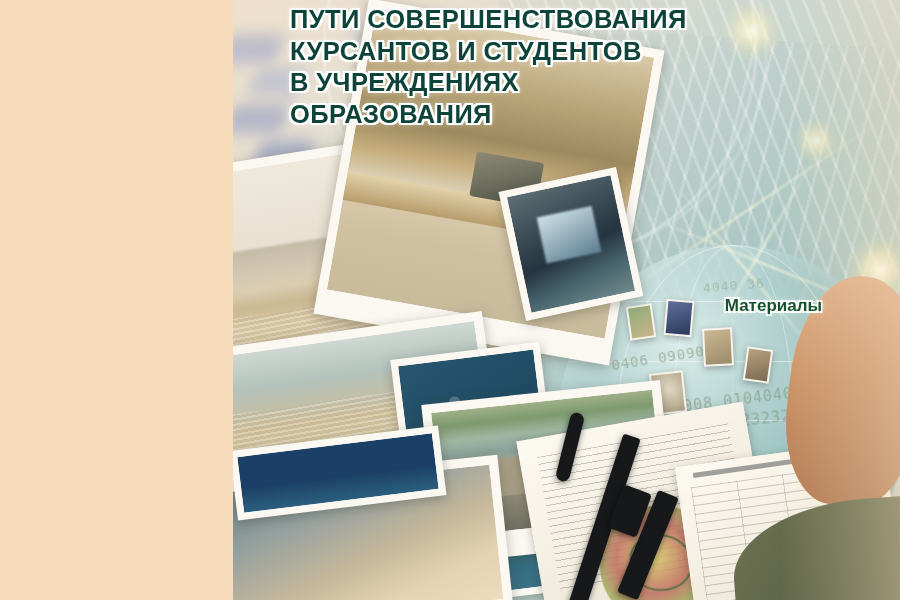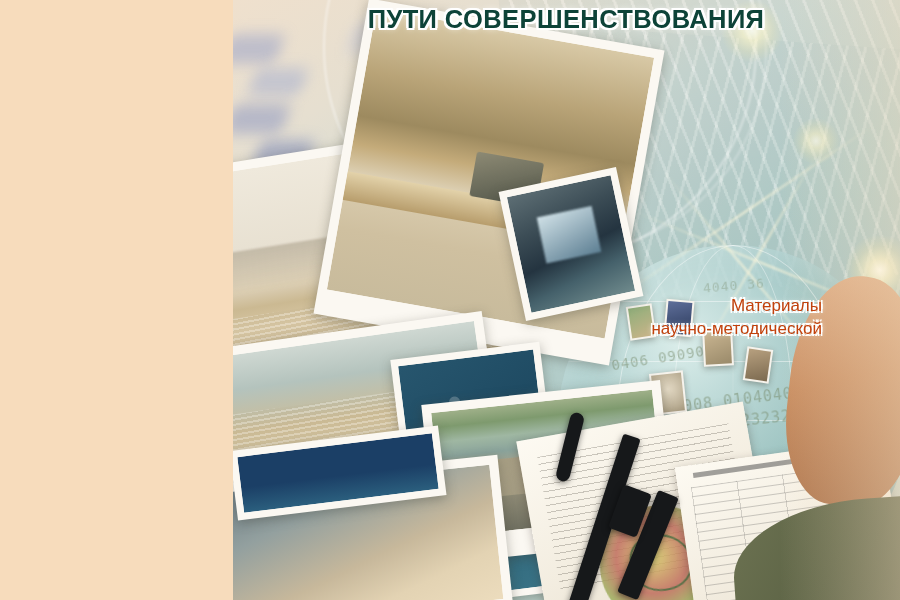--- a/index.html
+++ b/index.html
@@ -89,30 +89,30 @@
   .rifle{position:absolute;background:#16181a;border-radius:3px;box-shadow:0 2px 6px rgba(0,0,0,.5);}
   .shoulder{position:absolute;background:linear-gradient(120deg,#6d7352 0%,#5c6345 45%,#4a5138 100%);}
   .head{position:absolute;border-radius:48% 48% 40% 40%;
     background:linear-gradient(160deg,#e0b089 0%,#c98f63 45%,#a9714a 100%);}
 
   
   .mini{position:absolute;background:#f6f3ec;box-shadow:0 2px 6px rgba(60,60,50,.4);}
   .mini i{position:absolute;inset:2px;display:block;}
 
   
-  .title-block{position:absolute;right:74px;top:4px;width:520px;text-align:center;z-index:50;}
+  .title-block{position:absolute;right:90px;top:4px;width:520px;text-align:left;z-index:50;}
   .title-line{font-weight:bold;font-size:25.5px;line-height:31.5px;letter-spacing:.4px;
     color:#0d4338;
     text-shadow:
       -2px -2px 0 #ffffff, 2px -2px 0 #ffffff, -2px 2px 0 #ffffff, 2px 2px 0 #ffffff,
       0 -2.4px 0 #ffffff, 0 2.4px 0 #ffffff, -2.4px 0 0 #ffffff, 2.4px 0 0 #ffffff,
       0 0 7px rgba(255,255,255,.95);}
 
   .subtitle-block{position:absolute;right:78px;top:295px;width:330px;text-align:right;z-index:50;}
-  .sub-line{font-weight:normal;font-size:17px;line-height:22.5px;color:#c2410c;
+  .sub-line{font-weight:bold;font-size:17px;line-height:22.5px;color:#14532d;
     text-shadow:-1.6px -1.6px 0 #fff,1.6px -1.6px 0 #fff,-1.6px 1.6px 0 #fff,1.6px 1.6px 0 #fff,
                 0 0 6px rgba(255,255,255,.95);}
 </style>
 </head>
 <body>
 
 <div id="cover">
 
   <div class="art">
 
@@ -252,20 +252,22 @@
     <div class="head" style="left:556px;top:276px;width:130px;height:230px;transform:rotate(6deg);"></div>
     <div class="shoulder" style="left:500px;top:500px;width:230px;height:120px;border-radius:60% 20% 0 0;transform:rotate(-4deg);"></div>
 
     <div style="position:absolute;right:0;top:0;width:120px;height:600px;background:linear-gradient(90deg,rgba(245,225,196,0),rgba(245,222,190,.45));"></div>
   </div>
 
   <div class="left-margin"></div>
 
   <div class="title-block">
     <div class="title-line">ПУТИ СОВЕРШЕНСТВОВАНИЯ</div>
+    <div class="title-line">КУРСАНТОВ И СТУДЕНТОВ</div>
+    <div class="title-line">В УЧРЕЖДЕНИЯХ</div>
+    <div class="title-line">ОБРАЗОВАНИЯ</div>
   </div>
 
   <div class="subtitle-block">
     <div class="sub-line">Материалы</div>
-    <div class="sub-line">научно-методической</div>
   </div>
 
 </div>
 
 </body></html>

